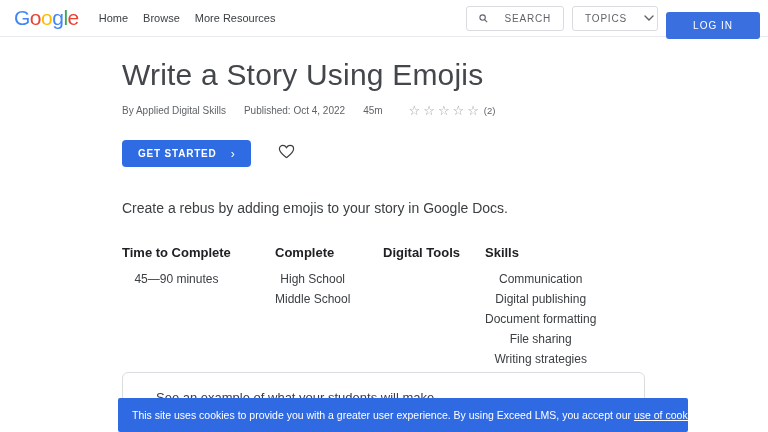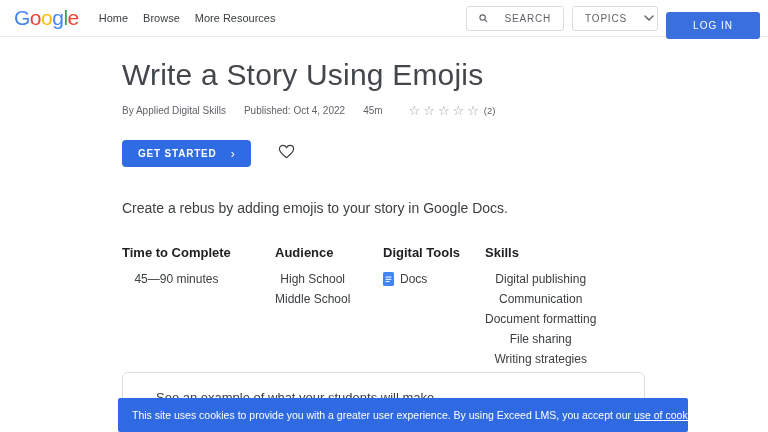--- a/index.html
+++ b/index.html
@@ -133,42 +133,31 @@
     </div>
 
     <p class="description">Create a rebus by adding emojis to your story in Google Docs.</p>
 
     <div class="meta-row">
       <div class="meta-col c0">
         <div class="meta-heading">Time to Complete</div>
         <div class="meta-item">45—90 minutes</div>
       </div>
       <div class="meta-col c1">
-        <div class="meta-heading">Audience</div>
+        <div class="meta-heading">Complete</div>
         <div class="meta-item">High School</div>
         <div class="meta-item">Middle School</div>
       </div>
       <div class="meta-col c2">
         <div class="meta-heading">Digital Tools</div>
-        <div class="meta-item tool-item">
-          <span>
-            <svg width="11" height="14" viewBox="0 0 11 14">
-                <rect x="0" y="0" width="11" height="14" rx="1.5" fill="#4285F4"></rect>
-                <line x1="2.6" y1="5" x2="8.4" y2="5" stroke="#fff" stroke-width="1"></line>
-                <line x1="2.6" y1="7.3" x2="8.4" y2="7.3" stroke="#fff" stroke-width="1"></line>
-                <line x1="2.6" y1="9.6" x2="6.4" y2="9.6" stroke="#fff" stroke-width="1"></line>
-              </svg>
-          </span>
-          <span>Docs</span>
-        </div>
       </div>
       <div class="meta-col c3">
         <div class="meta-heading">Skills</div>
+        <div class="meta-item">Communication</div>
         <div class="meta-item">Digital publishing</div>
-        <div class="meta-item">Communication</div>
         <div class="meta-item">Document formatting</div>
         <div class="meta-item">File sharing</div>
         <div class="meta-item">Writing strategies</div>
       </div>
     </div>
   </div>
 
   <div class="teaser-card">
     <div class="teaser-text">See an example of what your students will make</div>
   </div>

